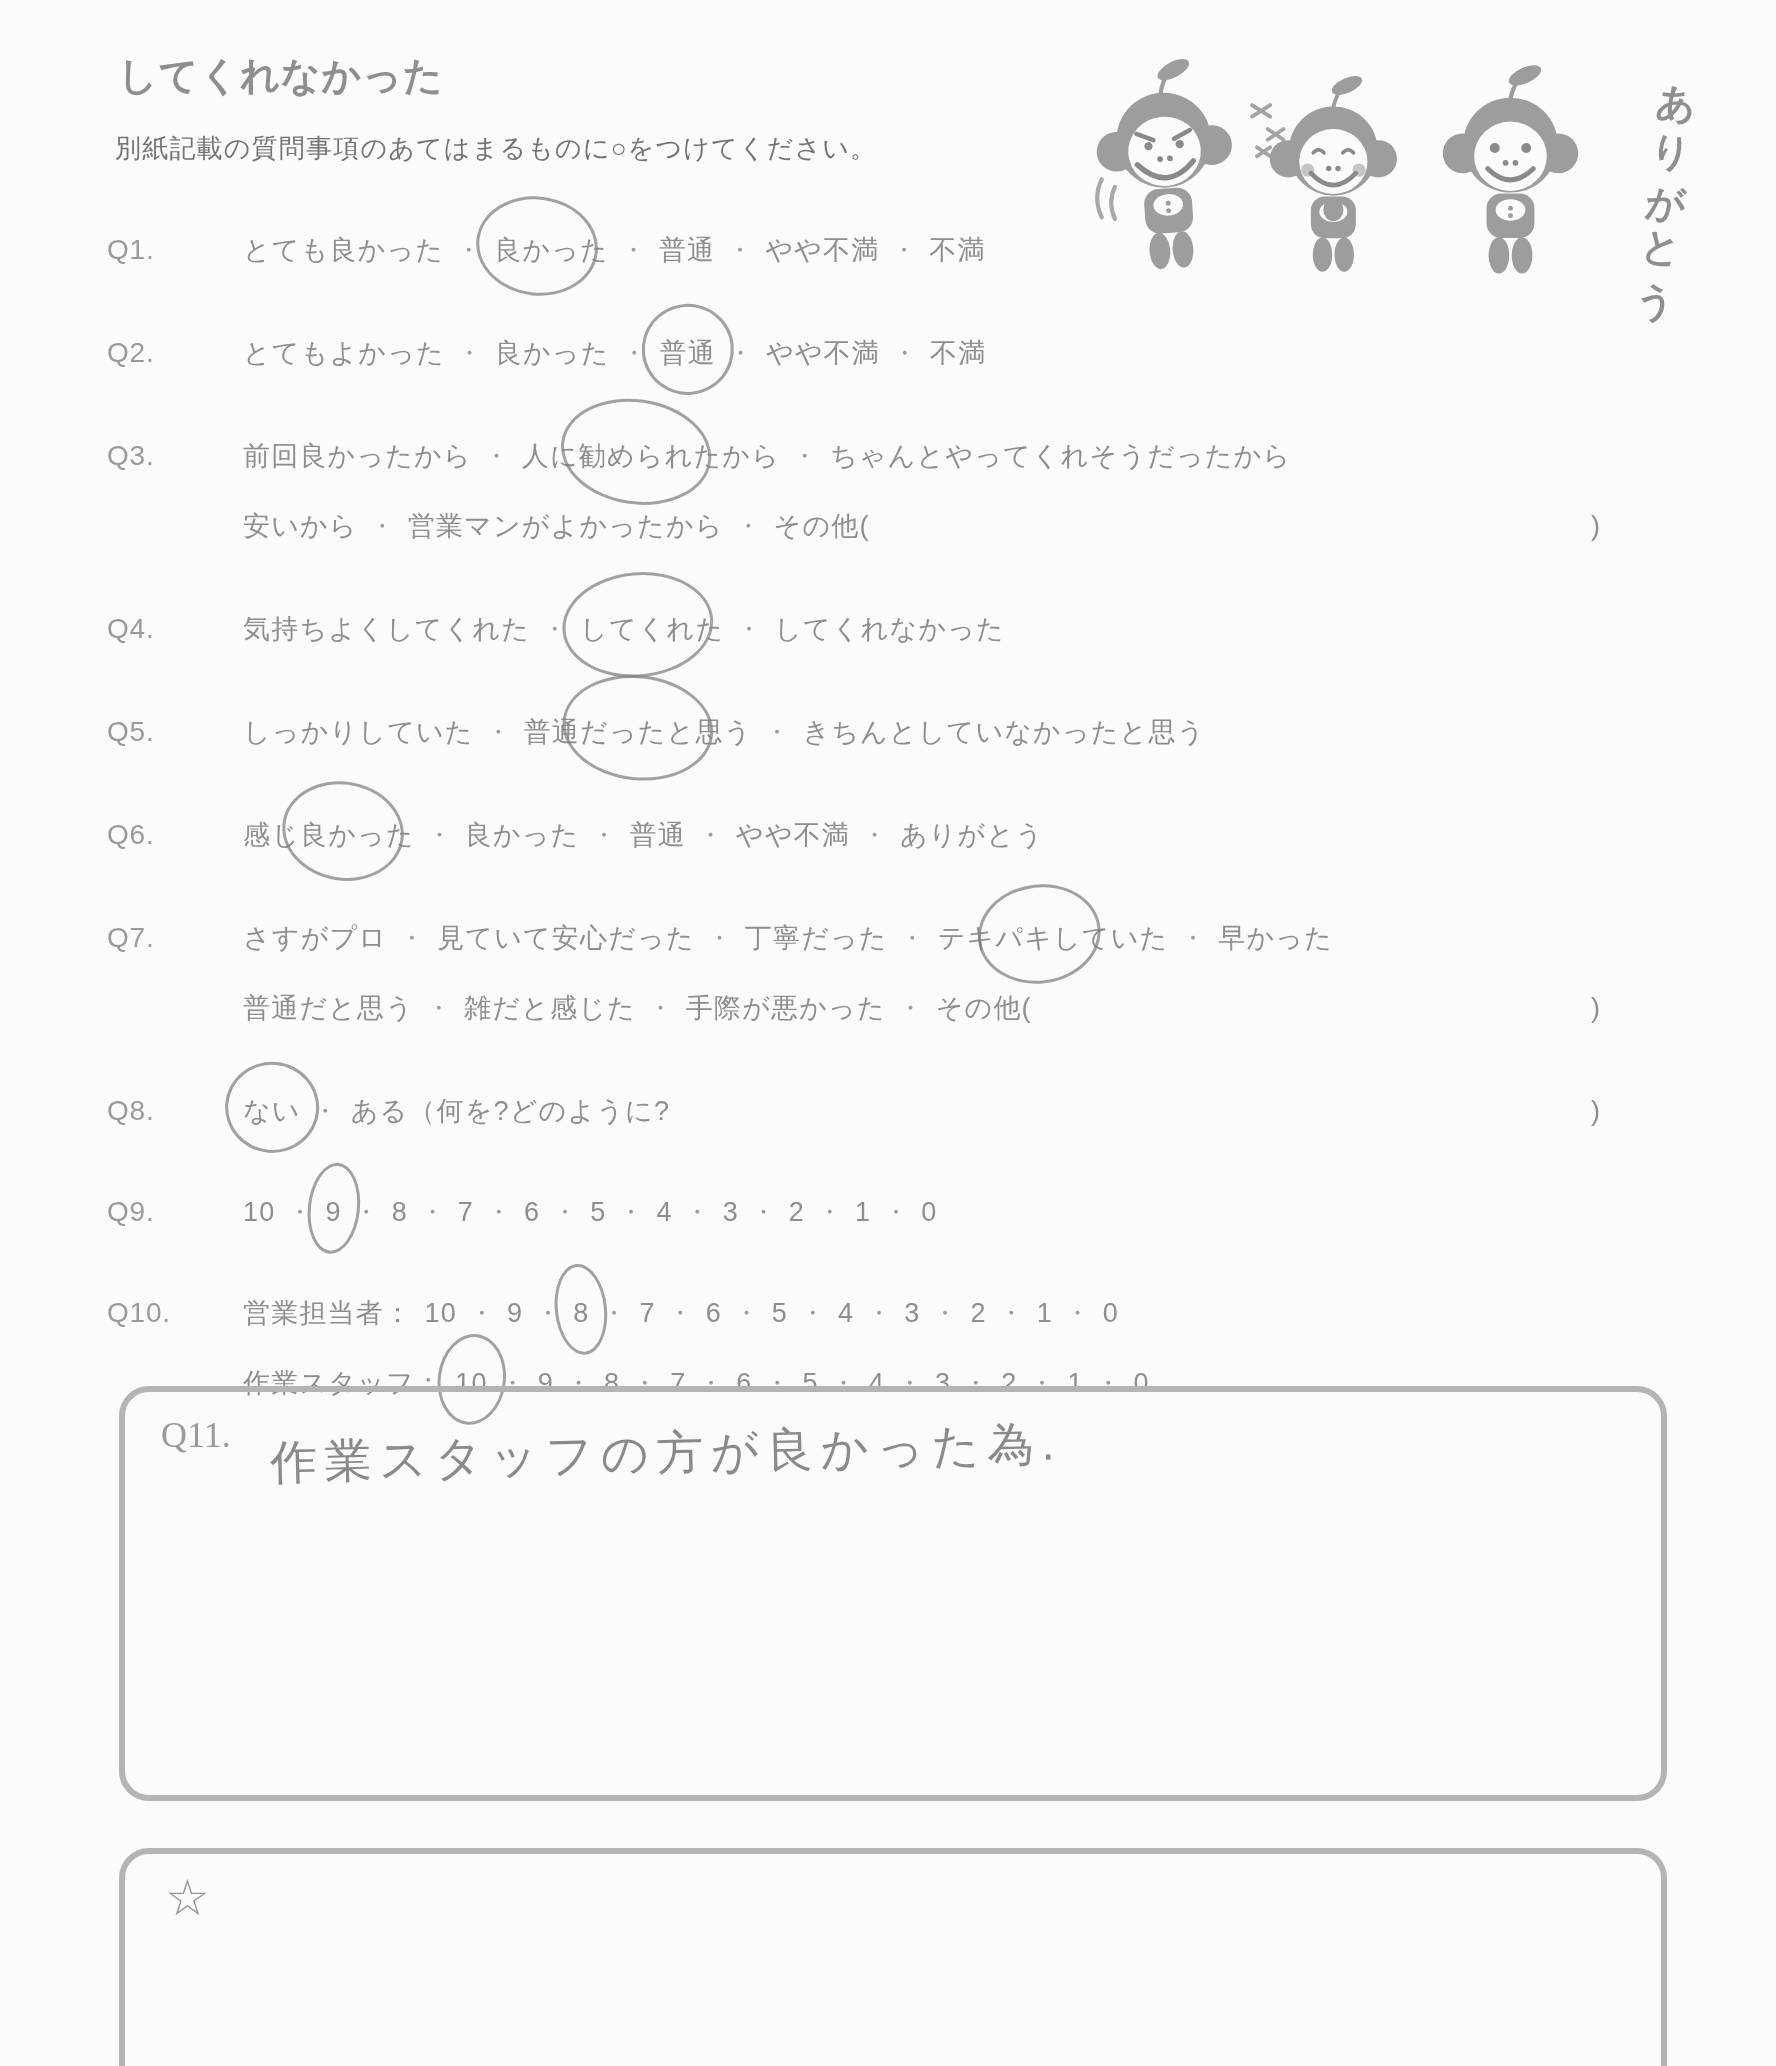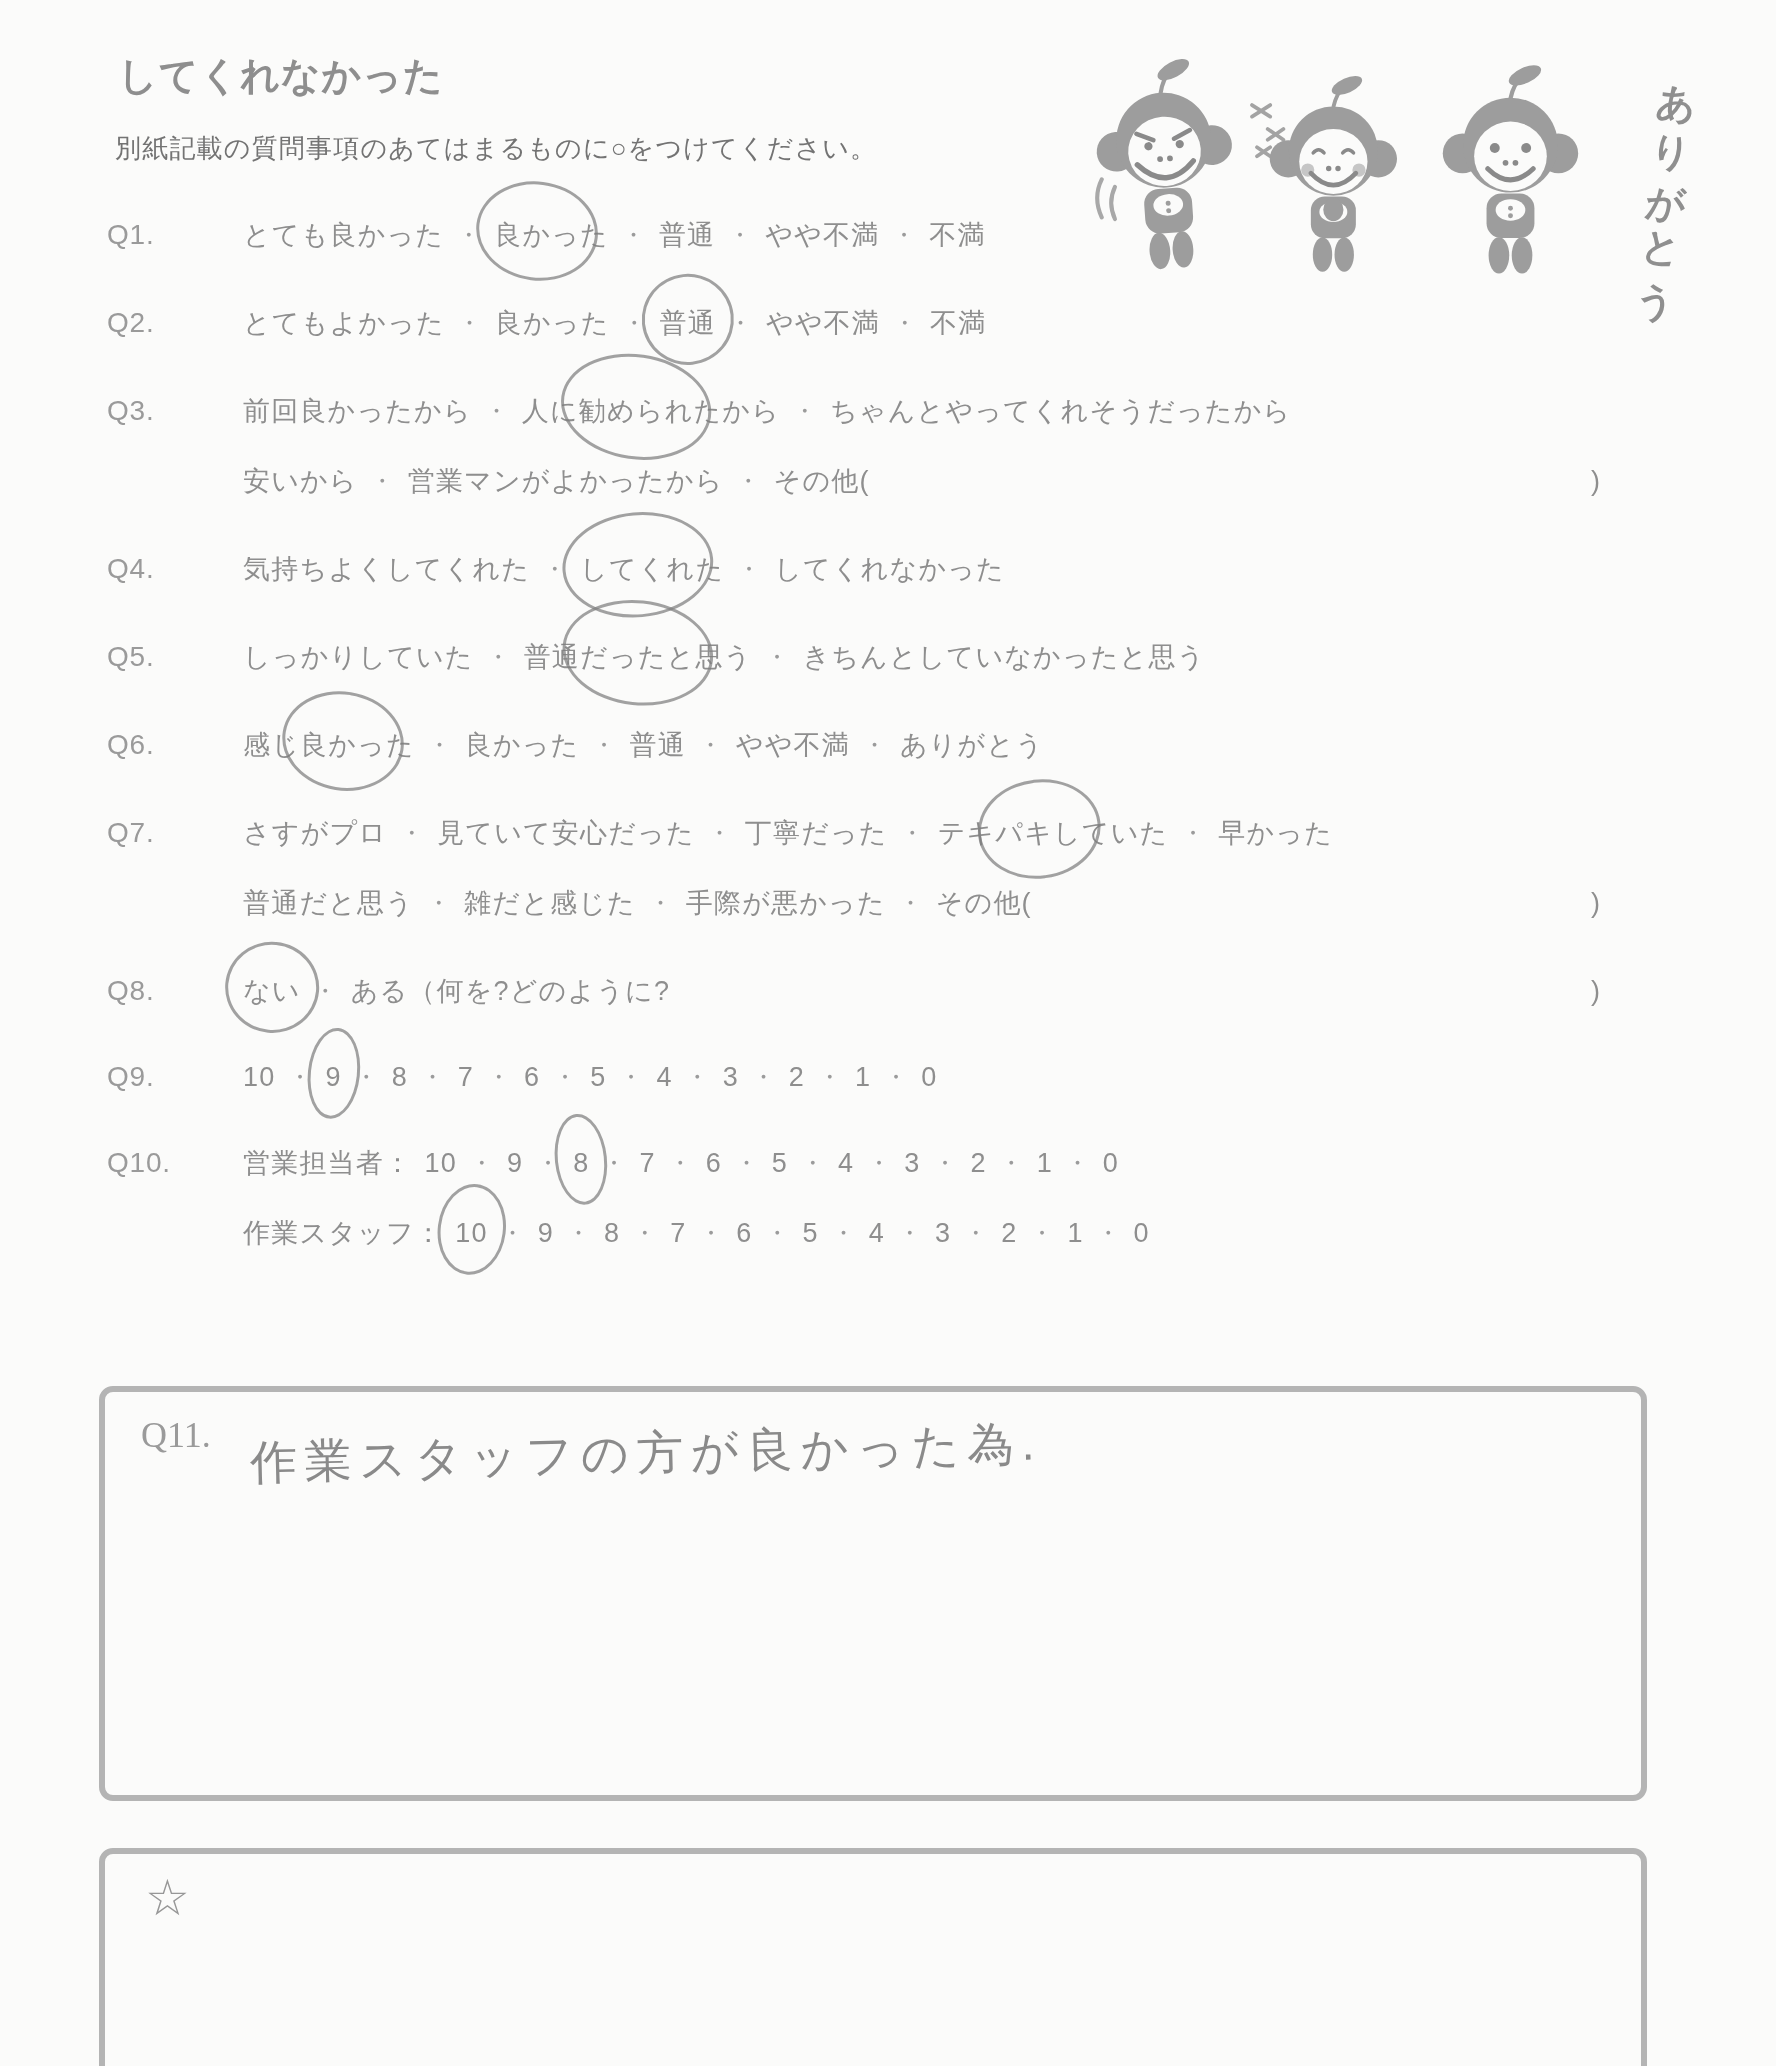--- a/index.html
+++ b/index.html
@@ -9,34 +9,34 @@
   .header-row{position:absolute;left:118px;top:49px;display:flex;align-items:baseline;gap:30px;white-space:nowrap;}
   .title{font-size:51px;font-weight:bold;color:#878787;letter-spacing:1.7px;}
   .subtitle{font-size:39px;font-weight:bold;color:#8e8e8e;letter-spacing:0.8px;}
   .instruction{position:absolute;left:115px;top:131px;font-size:26px;color:#737373;letter-spacing:1.2px;white-space:nowrap;}
   
   .mascots{position:absolute;left:1091px;top:43px;width:545px;height:248px;}
   .thanks{position:absolute;left:1641px;top:57px;writing-mode:vertical-rl;font-size:39px;color:#8f8f8f;
           letter-spacing:5px;transform:rotate(6deg);font-weight:bold;}
   
   #questions{position:absolute;left:107px;top:165px;width:1549px;}
-  .q-line{position:relative;display:flex;align-items:center;margin-top:52px;white-space:nowrap;}
+  .q-line{position:relative;display:flex;align-items:center;margin-top:67px;white-space:nowrap;}
   .q-line.cont{margin-top:34px;}
   .q-label{flex:0 0 136px;font-size:28px;color:#9a9a9a;letter-spacing:0.8px;}
   .q-opts{display:inline-flex;align-items:center;font-size:27px;color:#8e8e8e;letter-spacing:1.2px;}
   .q-prefix{margin-right:12.4px;}
   .dot{margin:0 12.4px;font-size:24px;color:#9b9b9b;}
   .opt{position:relative;display:inline-block;}
   .marked{position:relative;display:inline-block;}
   .hand-circle{position:absolute;left:50%;top:50%;width:calc(100% + 30px);height:85px;
                border:3.7px solid rgba(126,126,126,.72);border-radius:50%;
                transform:translate(-50%,-54%) rotate(6deg);pointer-events:none;}
   .close-paren{position:absolute;left:1484px;top:50%;transform:translateY(-50%);font-size:27px;color:#8e8e8e;}
   
-  .big-box{position:absolute;left:99px;width:1536px;border:6.6px solid #b4b4b4;border-radius:14px;background:transparent;}
+  .big-box{position:absolute;left:119px;width:1536px;border:6.6px solid #b4b4b4;border-radius:30px;background:transparent;}
   .comment-box{top:1386px;height:403px;}
   .star-box{top:1848px;height:438px;}
   .q11-label{position:absolute;left:36px;top:21.5px;font-family:"Liberation Serif","DejaVu Serif",serif;
              font-size:36px;color:#9a9a9a;}
   .q11-comment{position:absolute;left:145px;top:30px;font-size:47px;color:#8a8a8a;letter-spacing:7.4px;
                transform:rotate(-1.4deg);white-space:nowrap;font-weight:500;}
   .star{position:absolute;left:40px;top:15px;font-size:50px;color:#979797;}
 </style>
 </head>
 <body>

